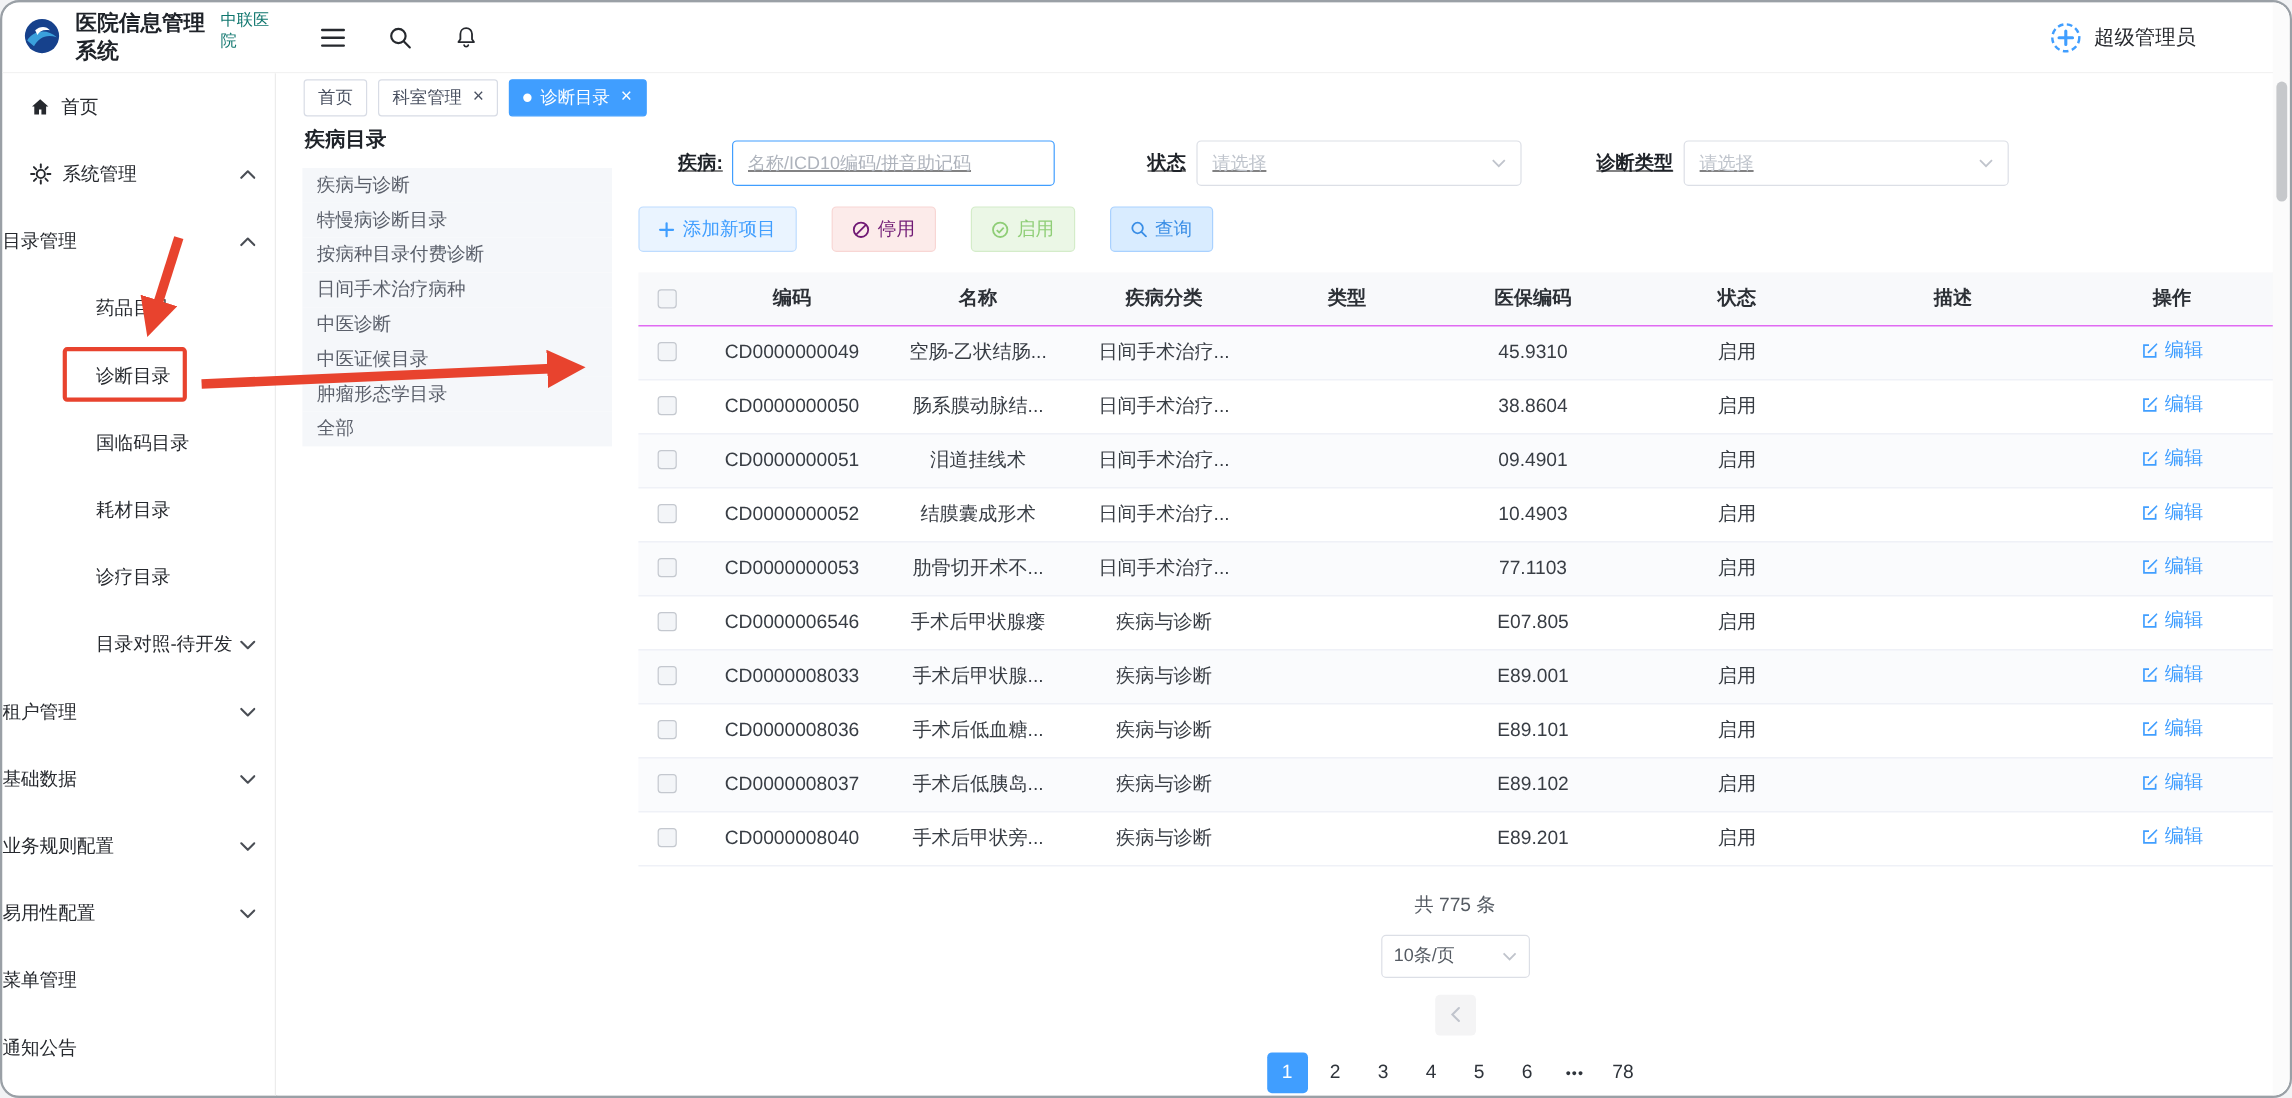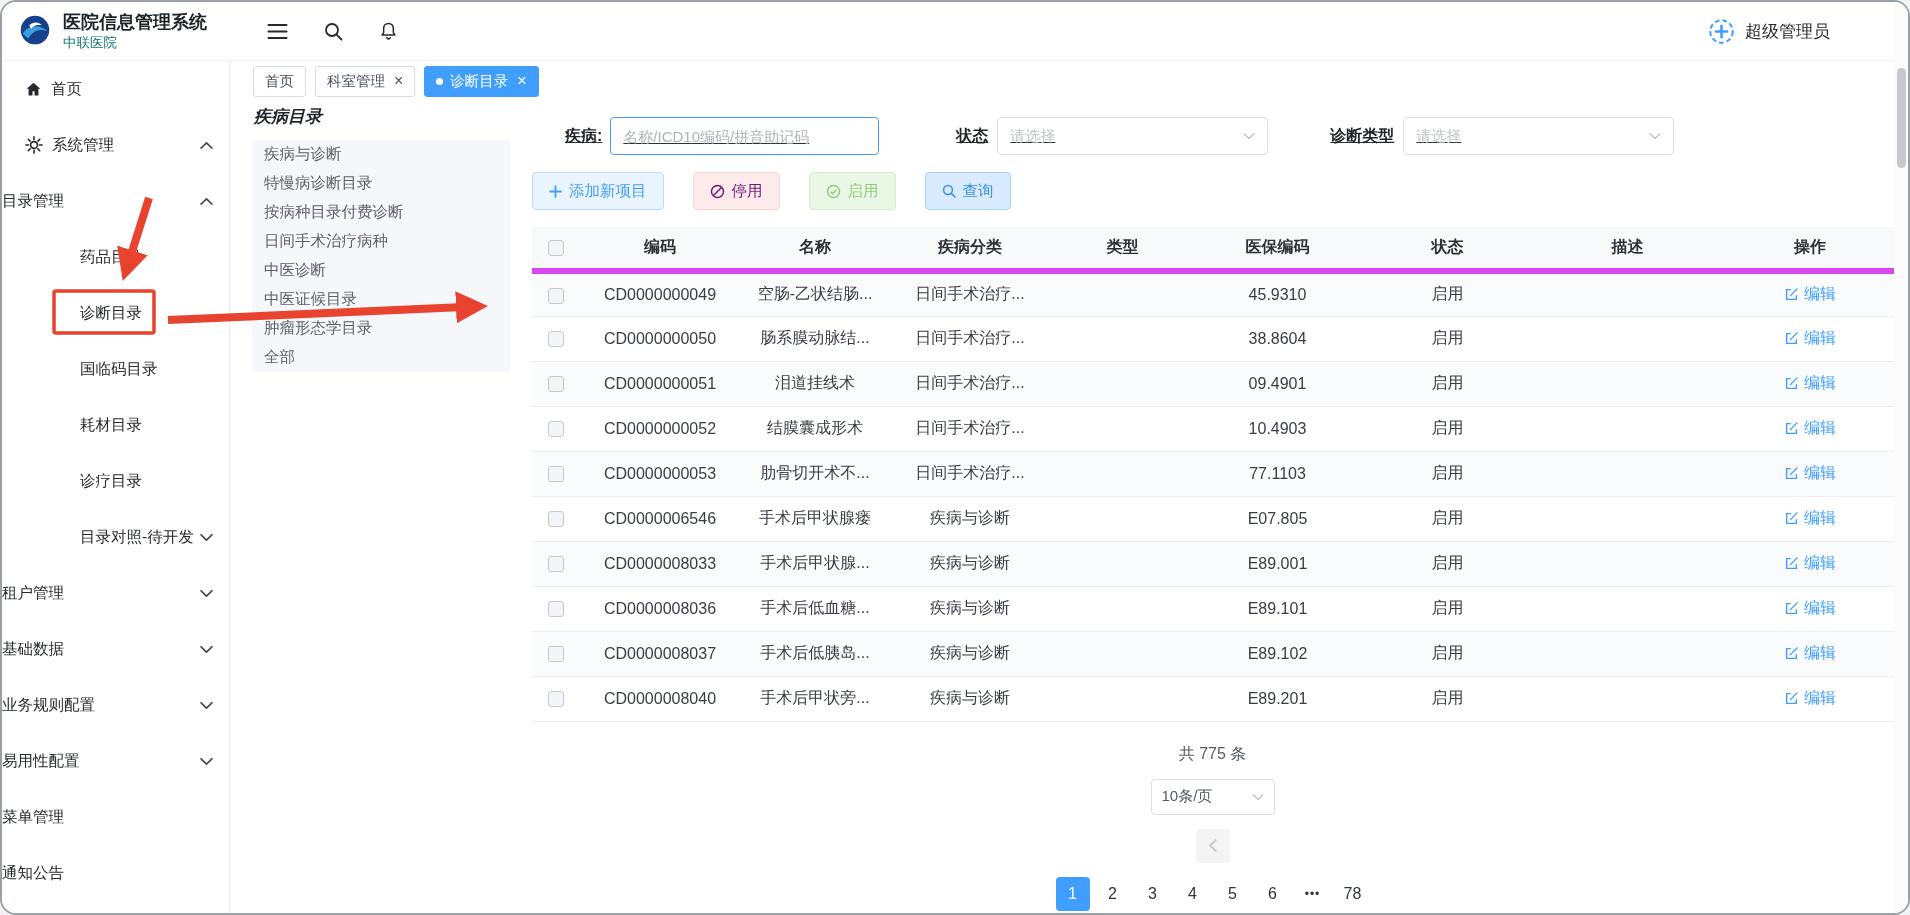--- a/index.html
+++ b/index.html
@@ -3,21 +3,21 @@
 <meta charset="utf-8">
 <style>
   * { margin:0; padding:0; box-sizing:border-box; }
   html,body { width:1910px; height:915px; }
   body { background:#f2f3f5; font-family:"Liberation Sans","DejaVu Sans",sans-serif; color:#303133; }
   .window { position:relative; width:1910px; height:915px; background:#fff; border:2px solid #9aa0a6; border-radius:16px; overflow:hidden; }
 
   
   .topbar { position:absolute; top:0; left:0; right:0; height:59px; display:flex; align-items:center; background:#fff; border-bottom:1px solid #f2f2f2; z-index:5; }
   .brand { width:227px; flex:none; display:flex; align-items:center; gap:9px; padding-left:14px; }
-  .brand-text { display:flex; flex-direction:column; line-height:1.3; }
+  .brand-text { display:flex; flex-direction:row; line-height:1.3; }
   .app-title { font-size:18px; font-weight:bold; color:#1f2329; }
   .app-sub { font-size:13.5px; color:#0f766e; }
   .top-icons { display:flex; align-items:center; gap:36px; margin-left:38px; color:#26292e; }
   .top-icon { display:flex; cursor:pointer; }
   .user { margin-left:auto; margin-right:78px; display:flex; align-items:center; gap:10px; font-size:17px; color:#26292e; cursor:pointer; }
 
   
   .sidebar { position:absolute; top:59px; left:0; width:228px; bottom:0; background:#fff; border-right:1px solid #ececec; font-size:15.5px; z-index:4; }
   .sb-item { position:relative; height:56px; display:flex; align-items:center; cursor:pointer; color:#26292e; }
   .sb-item.lvl0 { padding-left:23px; gap:9px; }
@@ -31,21 +31,21 @@
   .tabbar { height:40px; display:flex; align-items:center; gap:9px; padding-left:22px; }
   .tab { height:31px; display:flex; align-items:center; gap:7px; padding:0 11px; border:1px solid #d8dce5; border-radius:3px; font-size:14.5px; color:#495060; background:#fff; cursor:pointer; white-space:nowrap; }
   .tab.active { background:#409eff; border-color:#409eff; color:#fff; }
   .tab-dot { width:7px; height:7px; border-radius:50%; background:#fff; }
   .tab-close { font-size:16px; line-height:1; margin-left:2px; }
 
   .content { display:flex; align-items:flex-start; padding-left:21px; }
 
   
   .catalog { width:258px; flex:none; }
-  .catalog-title { font-size:17px; font-weight:bold; margin:4px 0 12px 2px; color:#1f2329;font-style:italic; }
+  .catalog-title { font-size:17px; font-weight:bold; margin:4px 0 12px 2px; color:#1f2329; }
   .cat-item { height:29px; display:flex; align-items:center; padding-left:12px; background:#f5f7fa; font-size:15.5px; color:#5b606b; cursor:pointer; white-space:nowrap; }
 
   
   .workspace { flex:1; min-width:0; margin-left:22px; margin-right:15px; }
 
   .filters { display:flex; align-items:center; margin:16px 0 0 33px; font-size:16px;text-decoration:underline; }
   .f-label { font-weight:bold; color:#1f2329; white-space:nowrap; }
   .disease-input { width:269px; height:38px; border:1.5px solid #409eff; border-radius:4px; margin-left:8px; padding:0 12px; font-size:15px; color:#303133; outline:none; font-family:inherit; background:#fff; }
   .disease-input::placeholder { color:#aeb3bc; }
   .select { width:271px; height:38px; border:1px solid #dcdfe6; border-radius:4px; display:flex; align-items:center; justify-content:space-between; padding:0 12px; color:#bfc4cc; font-size:15px; background:#fff; cursor:pointer; }
@@ -56,21 +56,21 @@
 
   .toolbar { display:flex; align-items:flex-start; gap:29px; margin-top:17px; }
   .btn { height:38px; display:flex; align-items:center; gap:7px; padding:0 16px; border-radius:4px; font-size:15.5px; cursor:pointer; border:1px solid transparent; white-space:nowrap; }
   .btn-add { background:#eaf4ff; border-color:#bedcff; color:#409eff; }
   .btn-disable { background:#fcebea; border-color:#f8d6d4; color:#701a75; }
   .btn-enable { background:#ebf7e6; border-color:#d4ecc9; color:#8fce77; }
   .btn-query { background:#d9ecff; border-color:#a9d1ff; color:#3a8ee6; }
 
   
   .tbl { width:100%; border-collapse:collapse; table-layout:fixed; margin-top:17px; font-size:16px; }
-  .tbl th { height:44px; background:#f8f9fb; font-weight:bold; color:#2c3036; text-align:center; border-bottom:6px solid #d946ef; }
+  .tbl th { height:44px; background:#f8f9fb; font-weight:bold; color:#2c3036; text-align:center; border-bottom:1px solid #d946ef; }
   .tbl td { height:45px; text-align:center; border-bottom:1px solid #ebeef5; color:#383d44; white-space:nowrap; overflow:hidden; }
   .tbl tbody tr:nth-child(odd) { background:#fafbfd; }
   .checkbox { display:inline-block; width:16px; height:16px; border:1px solid #c4c8cf; border-radius:3px; background:#f3f5f8; vertical-align:middle; cursor:pointer; }
   .edit-link { color:#409eff; display:inline-flex; align-items:center; gap:5px; cursor:pointer; }
 
   
   .pager { display:flex; align-items:center; justify-content:flex-end; margin-top:22px; gap:14px; font-size:16px; color:#555b63;flex-direction:column; }
   .psize { width:124px; height:36px; border:1px solid #dcdfe6; border-radius:4px; display:flex; align-items:center; justify-content:space-between; padding:0 10px; font-size:15px; color:#555b63; cursor:pointer; background:#fff; }
   .pprev { width:34px; height:34px; border-radius:4px; background:#f4f4f5; display:flex; align-items:center; justify-content:center; color:#c0c4cc; cursor:pointer; }
   .pages { display:flex; align-items:center; gap:6px; }

